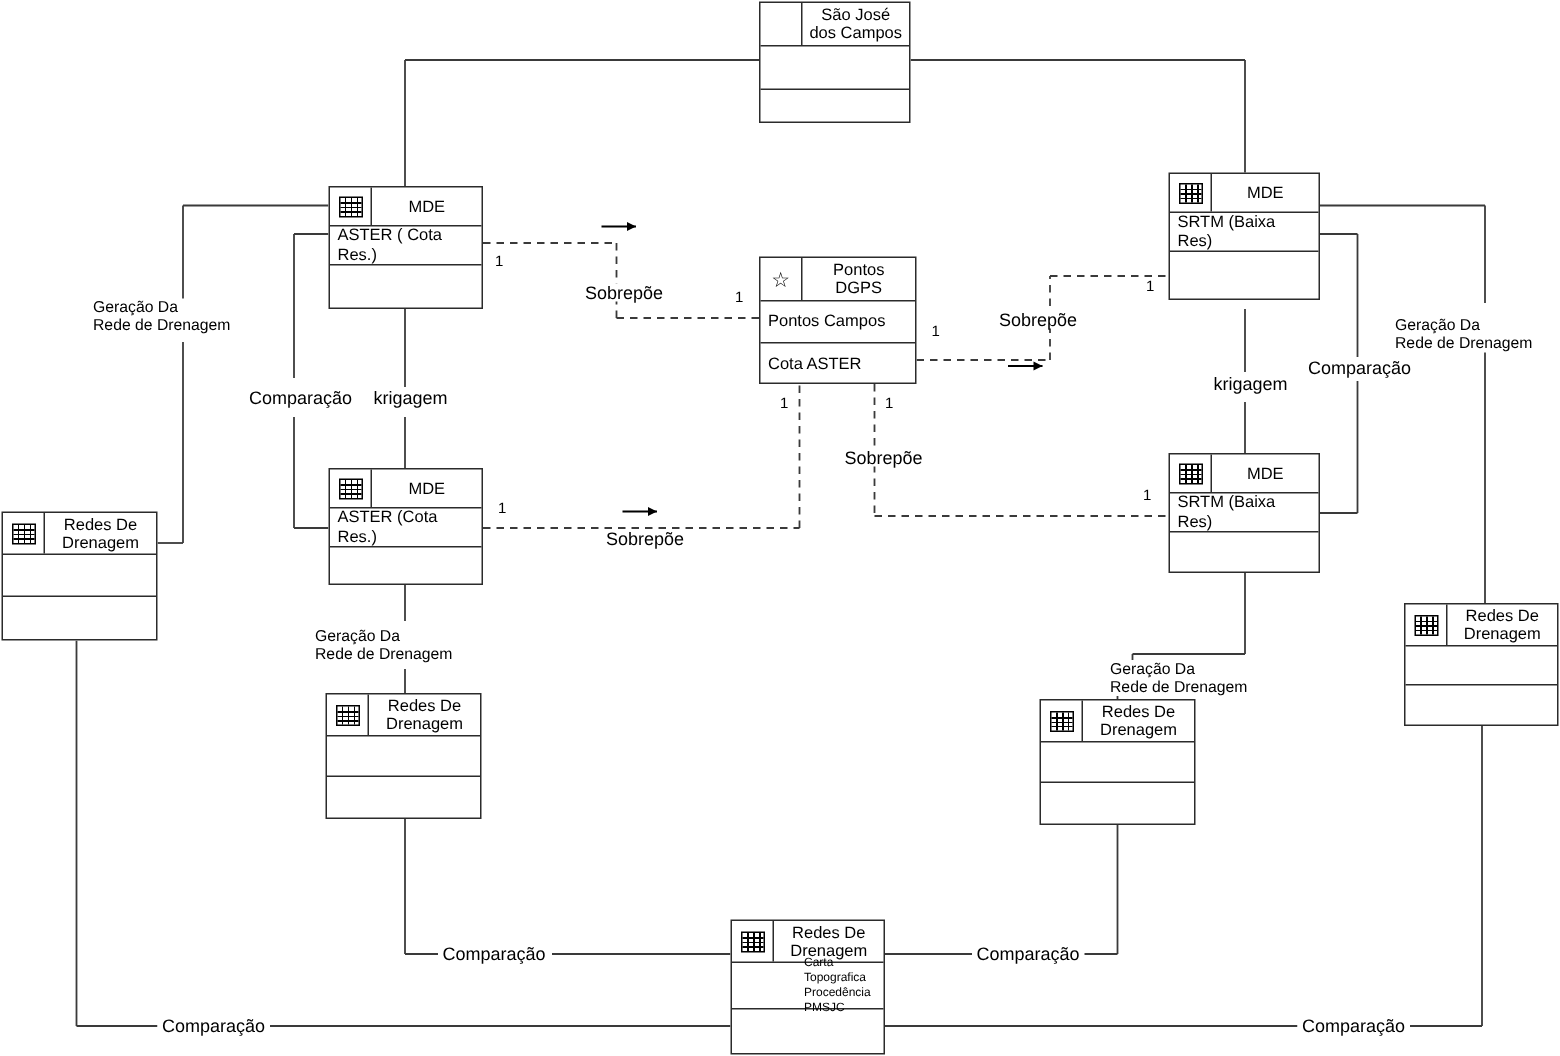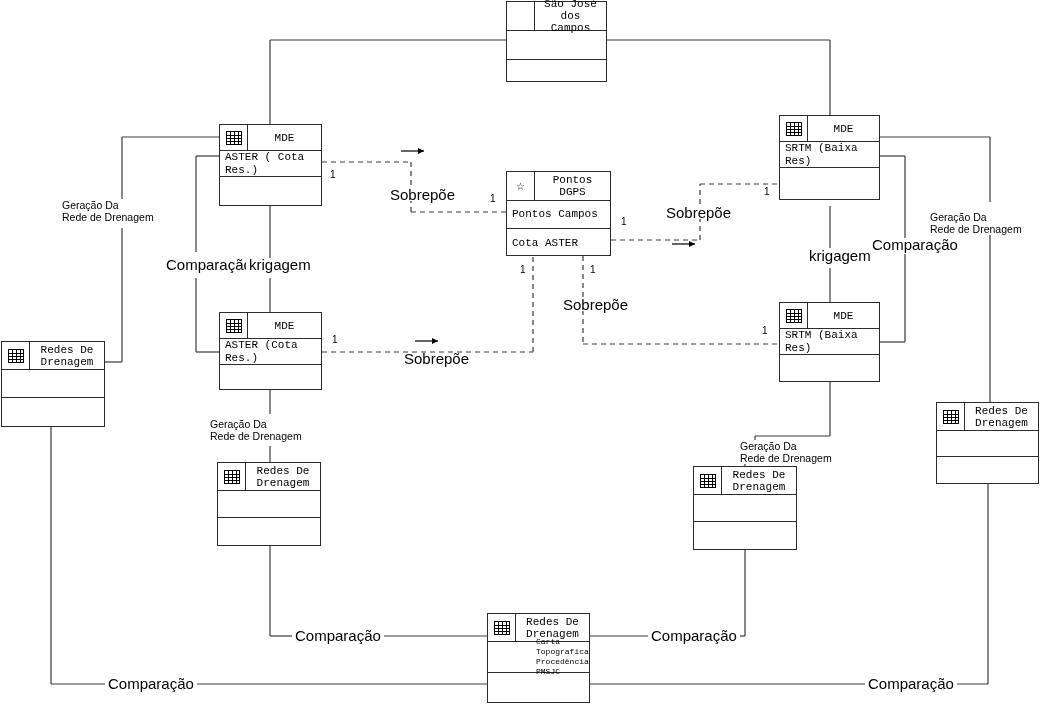--- a/index.html
+++ b/index.html
@@ -2,41 +2,41 @@
 <html><head>
 <meta charset="utf-8">
 <style>
   html,body{margin:0;padding:0;background:#ffffff;}
   body{width:1040px;height:704px;position:relative;overflow:hidden;
        font-family:"Liberation Sans","DejaVu Sans",sans-serif;color:#000;}
   #stage{position:absolute;left:0;top:0;width:1040px;height:704px;}
   svg#wires{position:absolute;left:0;top:0;width:1040px;height:704px;}
 
   
-  .node{position:absolute;border:1px solid #2b2b2b;background:#fff;box-sizing:border-box;font-family:Liberation Mono, monospace;}
+  .node{position:absolute;border:1px solid #2b2b2b;background:#fff;box-sizing:border-box;}
   .node .hdr{display:flex;align-items:stretch;border-bottom:1px solid #2b2b2b;box-sizing:border-box;}
   .node .icocell{width:28px;border-right:1px solid #2b2b2b;display:flex;align-items:center;justify-content:center;box-sizing:border-box;}
   .node .title{flex:1;display:flex;align-items:center;justify-content:center;text-align:center;
                 font-size:11px;line-height:12px;padding:2px 3px;box-sizing:border-box;}
   .node .row{border-bottom:1px solid #2b2b2b;box-sizing:border-box;display:flex;align-items:center;}
   .node .row:last-child{border-bottom:none;}
   .node .row .txt{font-size:11px;padding:0 5px;line-height:13px;}
   .node .row.small .txt{font-size:8px;line-height:10px;padding:2px 5px;margin-left:43px;}
   .node .row.empty{}
 
   
   .ico-grid{width:16px;height:14px;border:1px solid #000;box-sizing:border-box;
      background:
        linear-gradient(to right,transparent 0 3px,#000 3px 4px,transparent 4px 7px,#000 7px 8px,transparent 8px 11px,#000 11px 12px,transparent 12px 16px),
        linear-gradient(to bottom,transparent 0 3px,#000 3px 4px,transparent 4px 6px,#000 6px 7px,transparent 7px 9px,#000 9px 10px,transparent 10px 14px);
   }
   .ico-star{font-size:14px;line-height:14px;}
 
   
-  .lbl{position:absolute;font-size:15px;line-height:12px;text-align:center;
+  .lbl{position:absolute;font-size:12px;line-height:12px;text-align:center;
        background:#fff;padding:0 3px;white-space:nowrap;}
   .lbl2{position:absolute;font-size:10.5px;line-height:12px;
         background:#fff;padding:0 2px;}
   .mult{position:absolute;font-size:10px;line-height:11px;background:#fff;padding:0 1px;}
 </style>
 </head>
 <body>
 
 <div id="stage">
 

